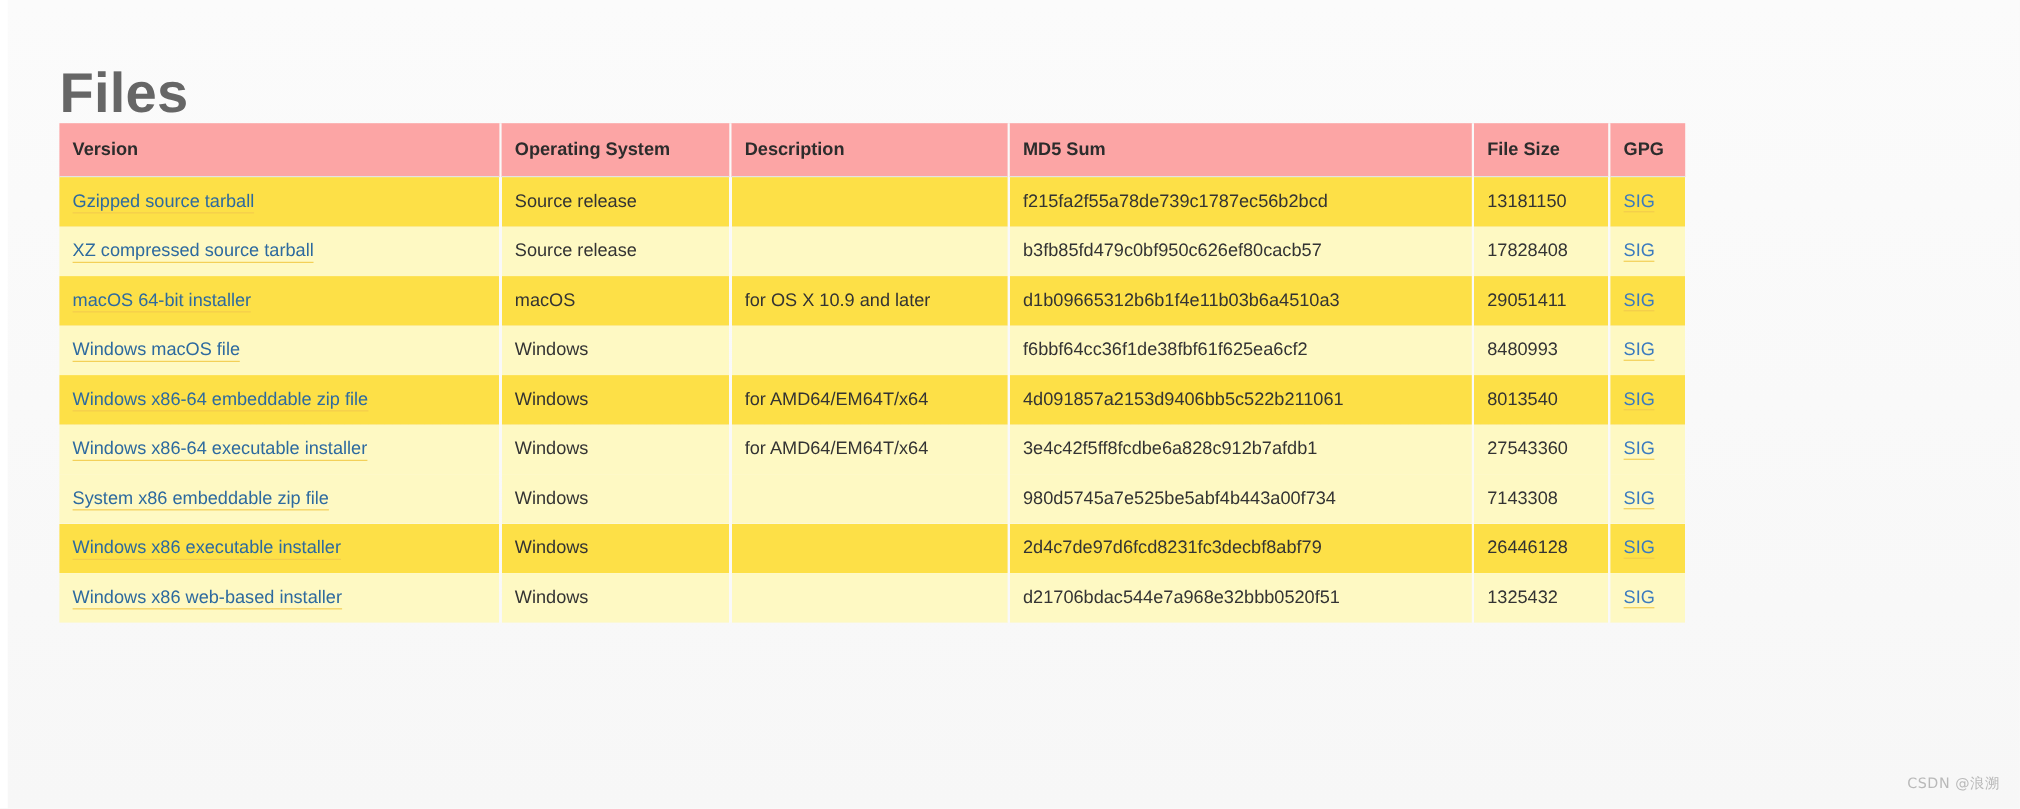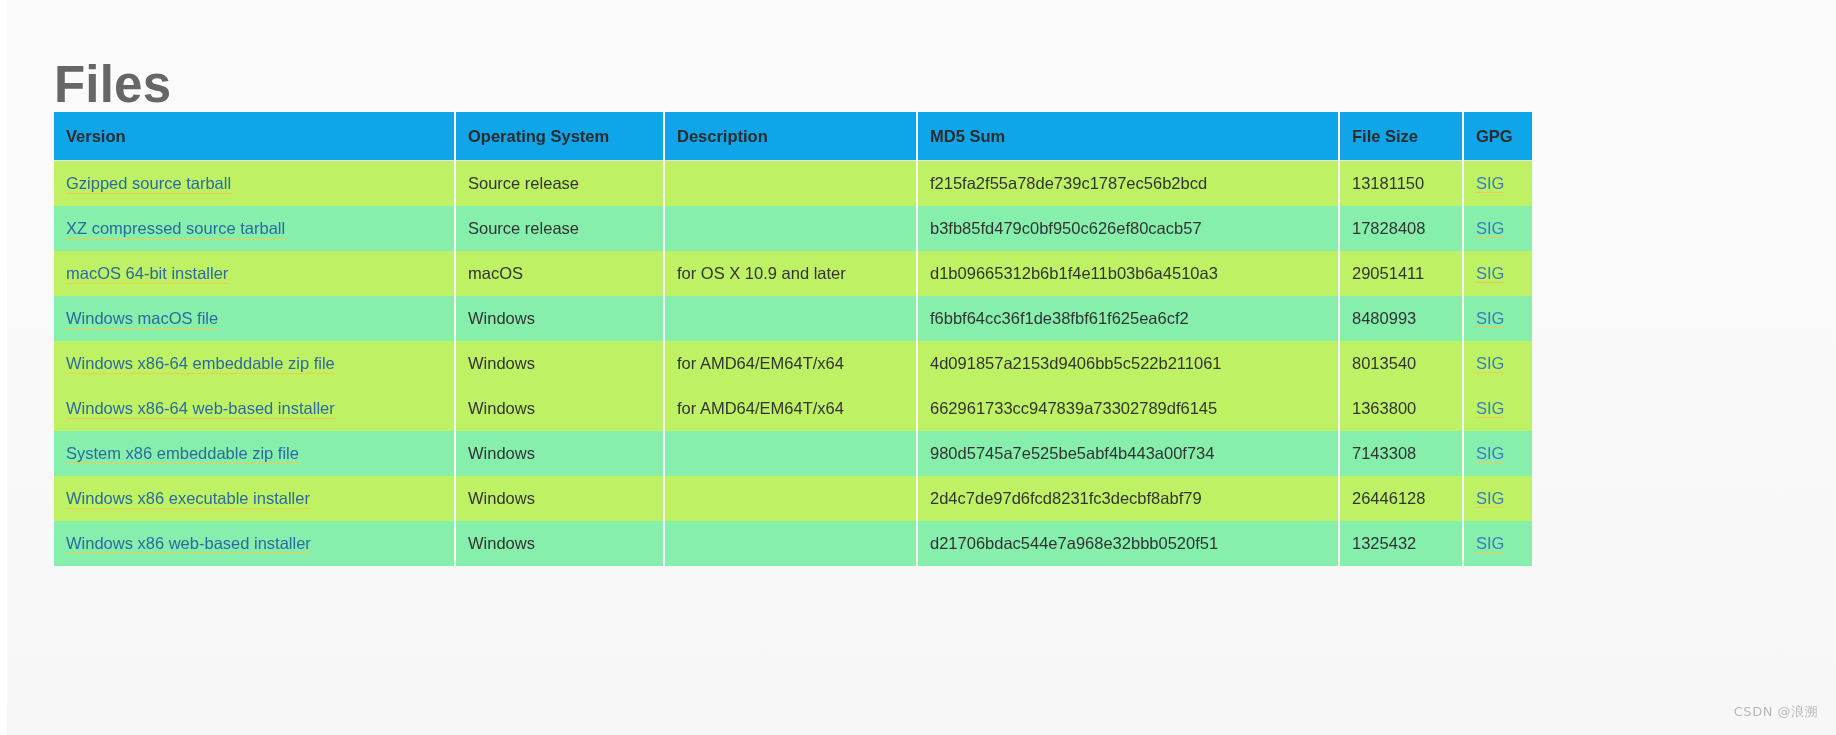--- a/index.html
+++ b/index.html
@@ -47,21 +47,21 @@
     width: 1478px;
   }
   table.files {
     border-collapse: collapse;
     width: 1478px;
     table-layout: fixed;
     font-size: 16.5px;
     color: #333333;
   }
   table.files thead th {
-    background: #0ea5e9;
+    background: #fca5a5;
     text-align: left;
     font-weight: bold;
     color: #2c2c2c;
     font-size: 16.5px;
     padding: 15px 12px 14px 12px;
     border-right: 2px solid #f9f9f9;
     border-bottom: 1px solid #e3e3e3;
     vertical-align: middle;
     white-space: nowrap;
   }
@@ -76,24 +76,24 @@
     font-size: 16.5px;
     height: 19px;
     line-height: 19px;
     overflow: hidden;
     white-space: nowrap;
   }
   table.files tbody td:last-child {
     border-right: none;
   }
   table.files tbody tr.odd td {
-    background: #bef264;
+    background: #fde047;
   }
   table.files tbody tr.even td {
-    background: #86efac;
+    background: #fef9c3;
   }
   
   col.c-version { width: 401px; }
   col.c-os      { width: 209px; }
   col.c-desc    { width: 253px; }
   col.c-md5     { width: 422px; }
   col.c-size    { width: 124px; }
   col.c-gpg     { width: 69px; }
 
   a.link {
@@ -182,26 +182,26 @@
           <td><a class="sig">SIG</a></td>
         </tr>
         <tr class="odd">
           <td><a class="link">Windows x86-64 embeddable zip file</a></td>
           <td>Windows</td>
           <td>for AMD64/EM64T/x64</td>
           <td>4d091857a2153d9406bb5c522b211061</td>
           <td>8013540</td>
           <td><a class="sig">SIG</a></td>
         </tr>
-        <tr class="odd">
-          <td><a class="link">Windows x86-64 web-based installer</a></td>
+        <tr class="even">
+          <td><a class="link">Windows x86-64 executable installer</a></td>
           <td>Windows</td>
           <td>for AMD64/EM64T/x64</td>
-          <td>662961733cc947839a73302789df6145</td>
-          <td>1363800</td>
+          <td>3e4c42f5ff8fcdbe6a828c912b7afdb1</td>
+          <td>27543360</td>
           <td><a class="sig">SIG</a></td>
         </tr>
         <tr class="even">
           <td><a class="link">System x86 embeddable zip file</a></td>
           <td>Windows</td>
           <td></td>
           <td>980d5745a7e525be5abf4b443a00f734</td>
           <td>7143308</td>
           <td><a class="sig">SIG</a></td>
         </tr>

